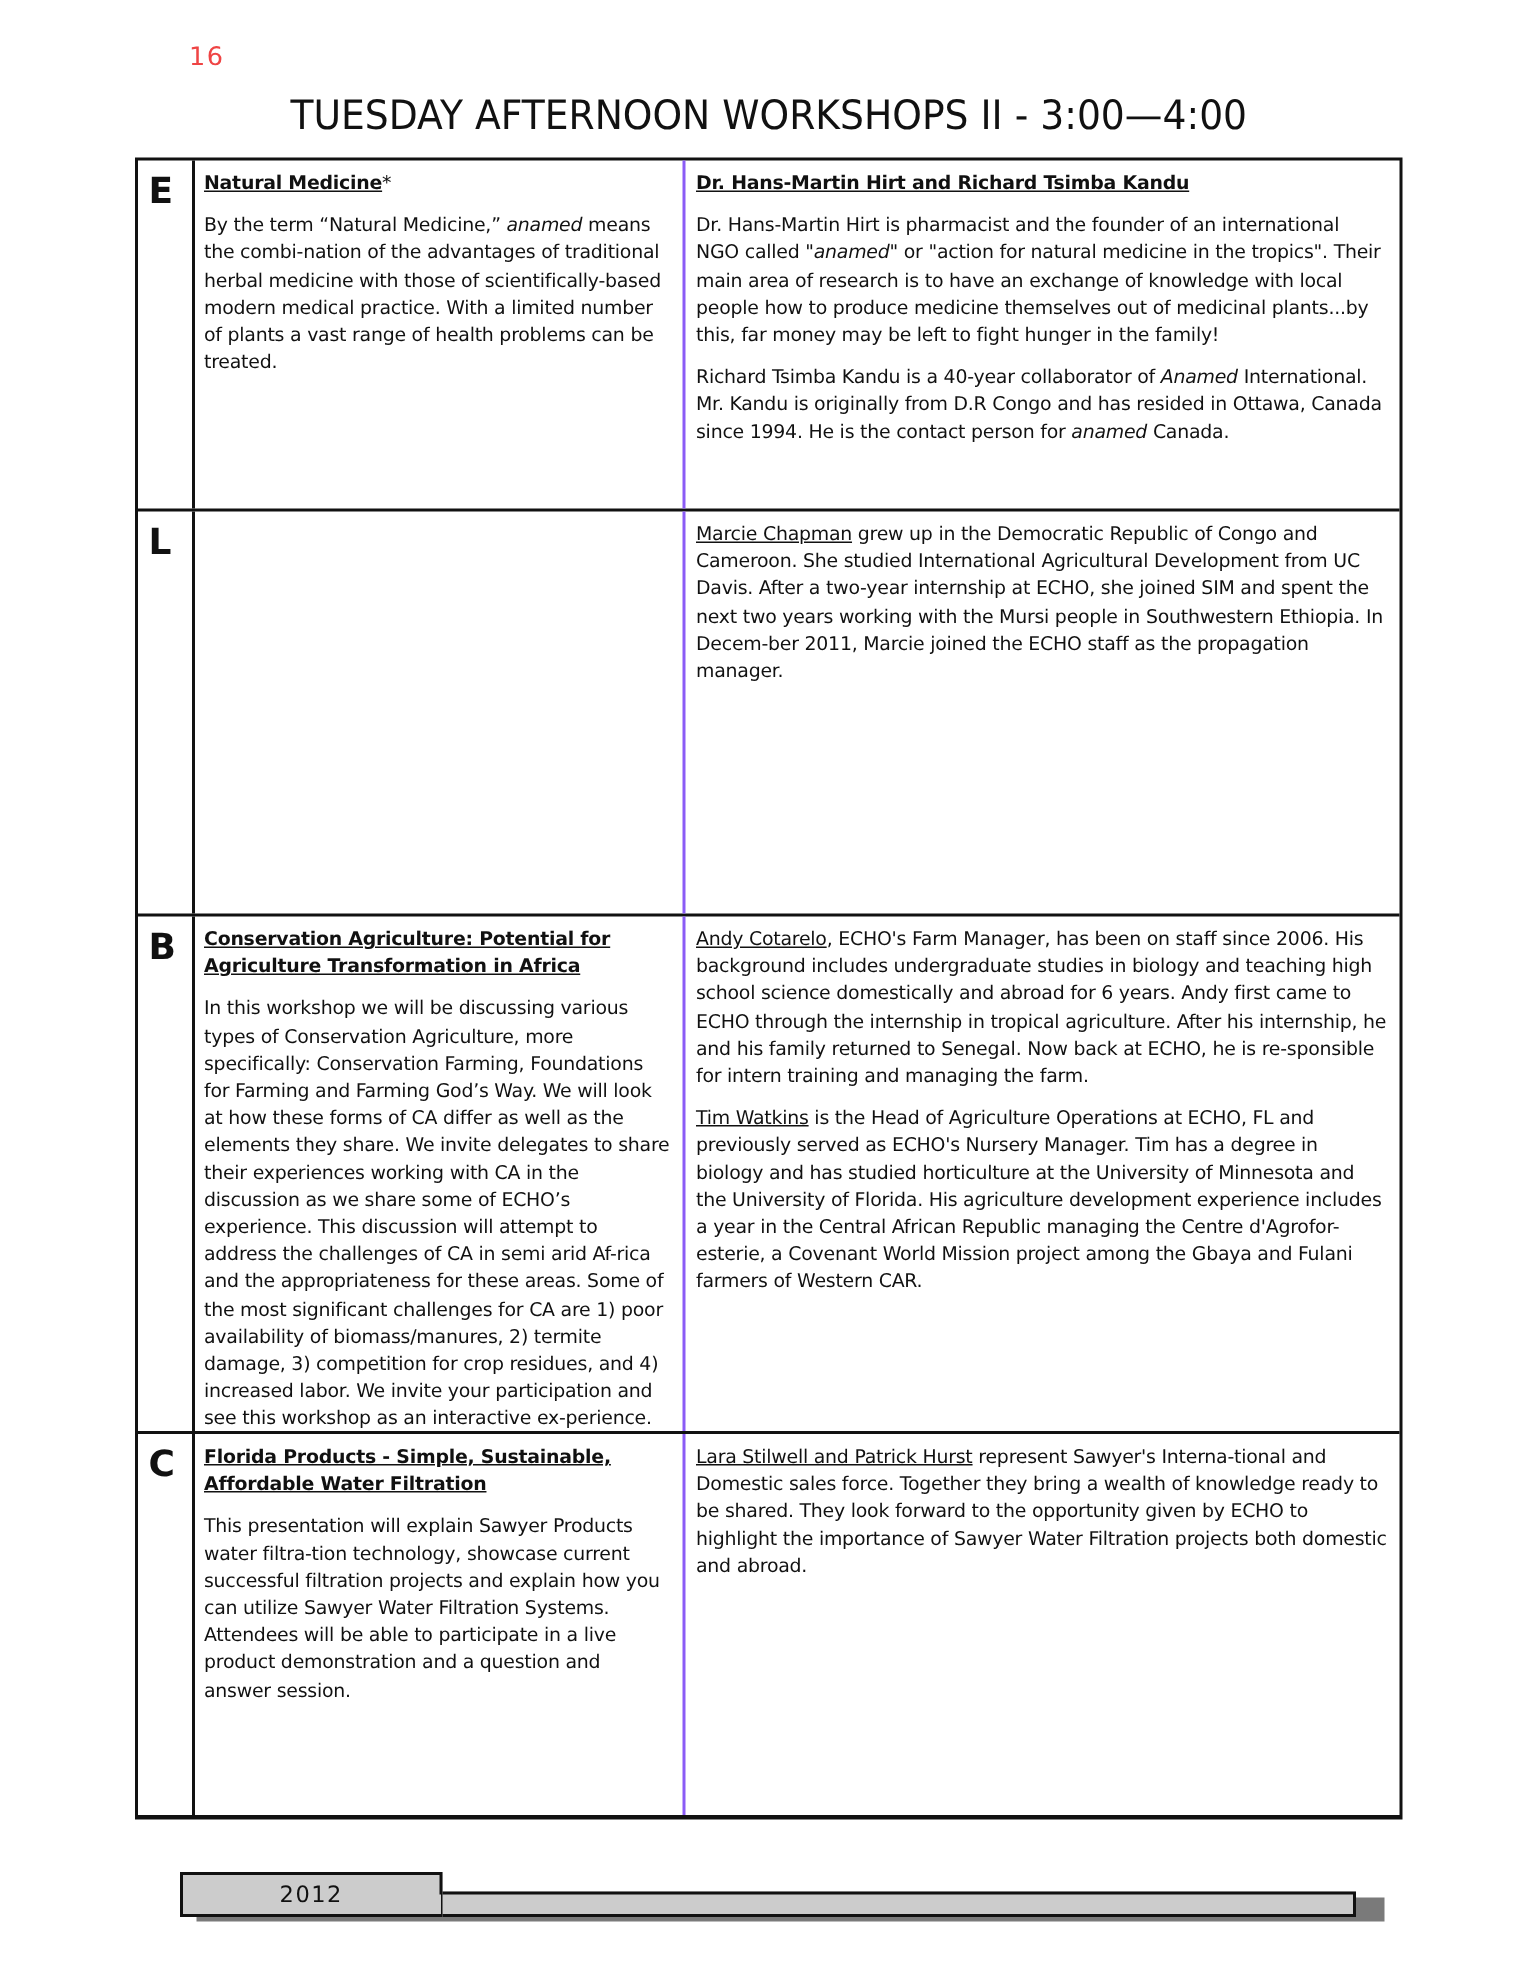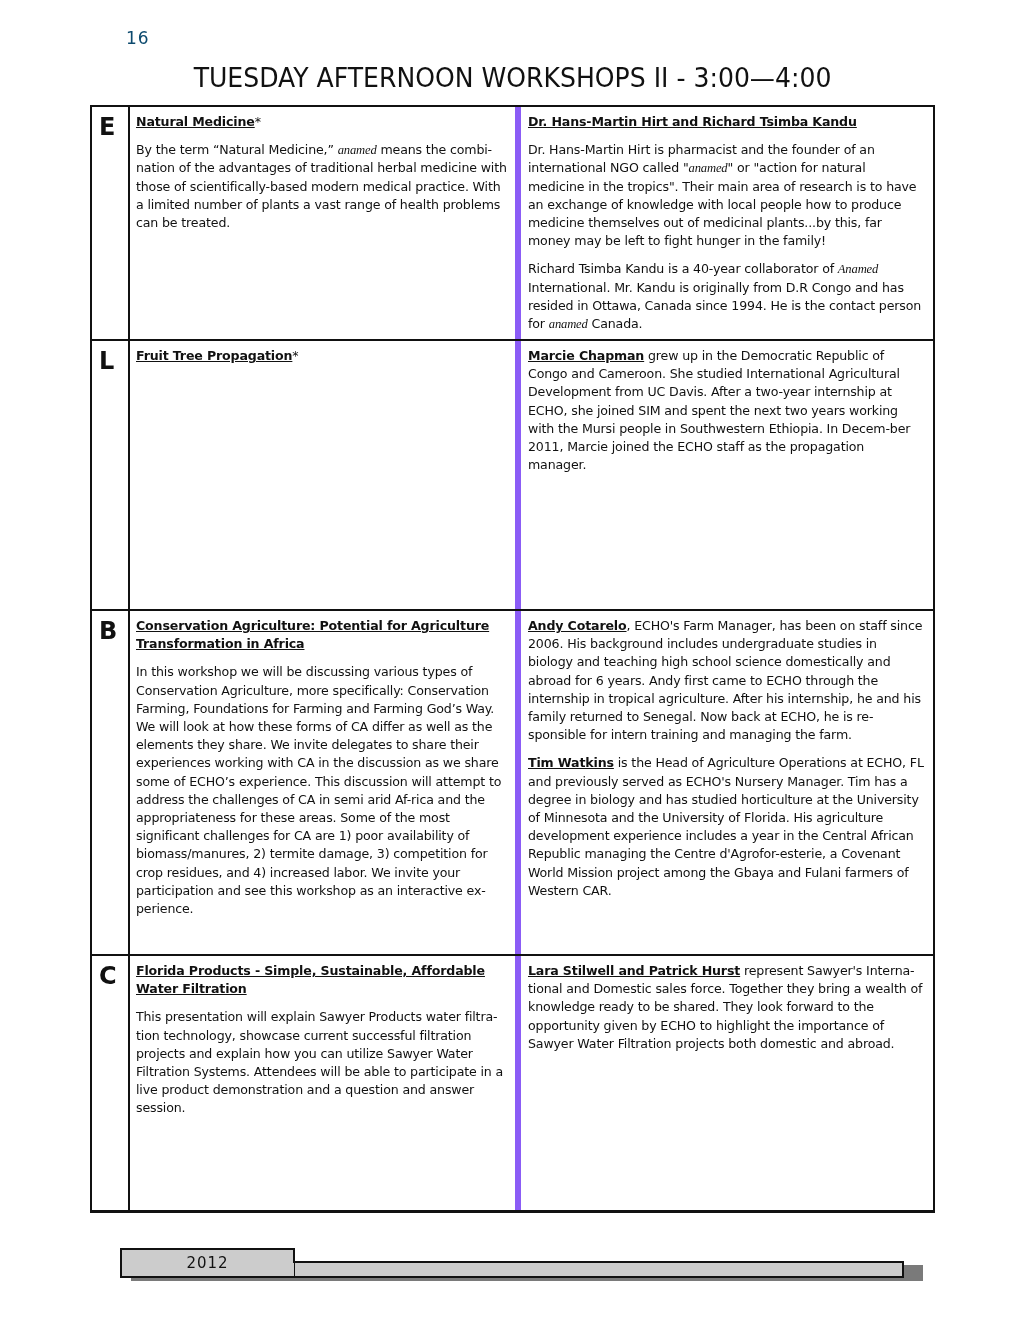--- a/index.html
+++ b/index.html
@@ -1,35 +1,35 @@
 <!DOCTYPE html>
 <html><head>
 <meta charset="utf-8">
 <style>
   * { box-sizing: border-box; margin: 0; padding: 0; }
   html, body { width: 1024px; height: 1325px; background: #ffffff; }
   body { position: relative; font-family: "DejaVu Sans", sans-serif; color: #111; overflow: hidden; }
 
-  .page-number { position: absolute; left: 126px; top: 28px; font-size: 17px; letter-spacing: 1px; color: #0c4a6e; }
+  .page-number { position: absolute; left: 126px; top: 28px; font-size: 17px; letter-spacing: 1px; color: #ef4444; }
   .page-title { position: absolute; left: 90px; width: 845px; top: 62px; text-align: center;
     font-family: "DejaVu Sans", sans-serif; font-size: 27px; font-weight: normal; letter-spacing: 0px;
     transform: scaleX(0.93); transform-origin: center; color: #111; }
 
   .schedule { position: absolute; left: 90px; top: 105px; width: 845px; border: 2px solid #111; border-bottom-width: 3px; }
   .row { display: flex; border-top: 2px solid #111; }
   .row:first-child { border-top: none; }
   .track { width: 38px; border-right: 2px solid #111; font-size: 24px; font-weight: bold; padding: 6px 0 0 7px; color: #111; }
-  .workshop { width: 391px; border-right: 6px solid #8b5cf6; padding: 6px 8px 6px 6px; }
+  .workshop { width: 327px; border-right: 2px solid #8b5cf6; padding: 6px 8px 6px 6px; }
   .presenter { flex: 1; padding: 6px 8px 24px 7px; }
 
   .cell-text { font-size: 12.6px; line-height: 18.2px; color: #111; letter-spacing: -0.15px; }
   .w-title { font-weight: bold; text-decoration: underline; }
   .p-block { margin-top: 10px; }
-  .name { font-weight: bold; text-decoration: underline; }
-  em { font-style: italic; font-family: Liberation Serif, serif; }
+  .name { font-weight: normal; text-decoration: underline; }
+  em { font-style: italic; }
 
   .footer-wrap { position: absolute; left: 112px; top: 1246px; width: 810px; height: 50px; }
   .footer-shadow { position: absolute; left: 19px; top: 19px; width: 792px; height: 16px; background: #7a7a7a; }
   .footer-shadow-nub { position: absolute; left: 295px; top: 16px; width: 6px; height: 5px; background: #7a7a7a; }
   .footer-bar { position: absolute; left: 8px; top: 15px; width: 784px; height: 17px; background: #cccccc; border: 2px solid #111; }
   .footer-tab { position: absolute; left: 8px; top: 2px; width: 175px; height: 30px; background: #cccccc; border: 2px solid #111; border-right-width: 2px; }
   .footer-tab-cover { position: absolute; left: 10px; top: 17px; width: 172px; height: 13px; background: #cccccc; }
   .footer-year { position: absolute; left: 8px; width: 175px; top: 8px; text-align: center; font-size: 15px; letter-spacing: 1px; color: #111; }
 </style>
 </head>
@@ -49,21 +49,20 @@
     <div class="presenter cell-text">
       <div class="w-title">Dr. Hans-Martin Hirt and Richard Tsimba Kandu</div>
       <div class="p-block"><span>Dr. Hans-Martin Hirt is pharmacist and the founder of an international NGO called "</span><em>anamed</em><span>" or "action for natural medicine in the tropics". Their main area of research is to have an exchange of knowledge with local people how to produce medicine themselves out of medicinal plants...by this,  far money may be left to fight hunger in the family!</span></div>
       <div class="p-block"><span>Richard Tsimba Kandu is a 40-year collaborator of </span><em>Anamed</em><span> International.  Mr. Kandu is originally from D.R Congo and has resided in Ottawa, Canada since 1994. He is the contact person for </span><em>anamed</em><span> Canada.</span></div>
     </div>
   </div>
 
   <div class="row" style="height:270px;">
     <div class="track">L</div>
     <div class="workshop cell-text">
-      <div><span class="w-title">Fruit Tree Propagation</span><span>*</span></div>
     </div>
     <div class="presenter cell-text">
       <div><span class="name">Marcie Chapman</span><span> grew up in the Democratic Republic of Congo and Cameroon.  She studied International Agricultural Development from UC Davis.  After a two-year internship at ECHO, she joined SIM and spent the next two years working with the Mursi people in Southwestern Ethiopia.  In  Decem-ber 2011, Marcie joined the ECHO staff as the propagation manager.</span></div>
     </div>
   </div>
 
   <div class="row" style="height:345px;">
     <div class="track">B</div>
     <div class="workshop cell-text">
       <div class="w-title">Conservation Agriculture: Potential for Agriculture Transformation in Africa</div>

